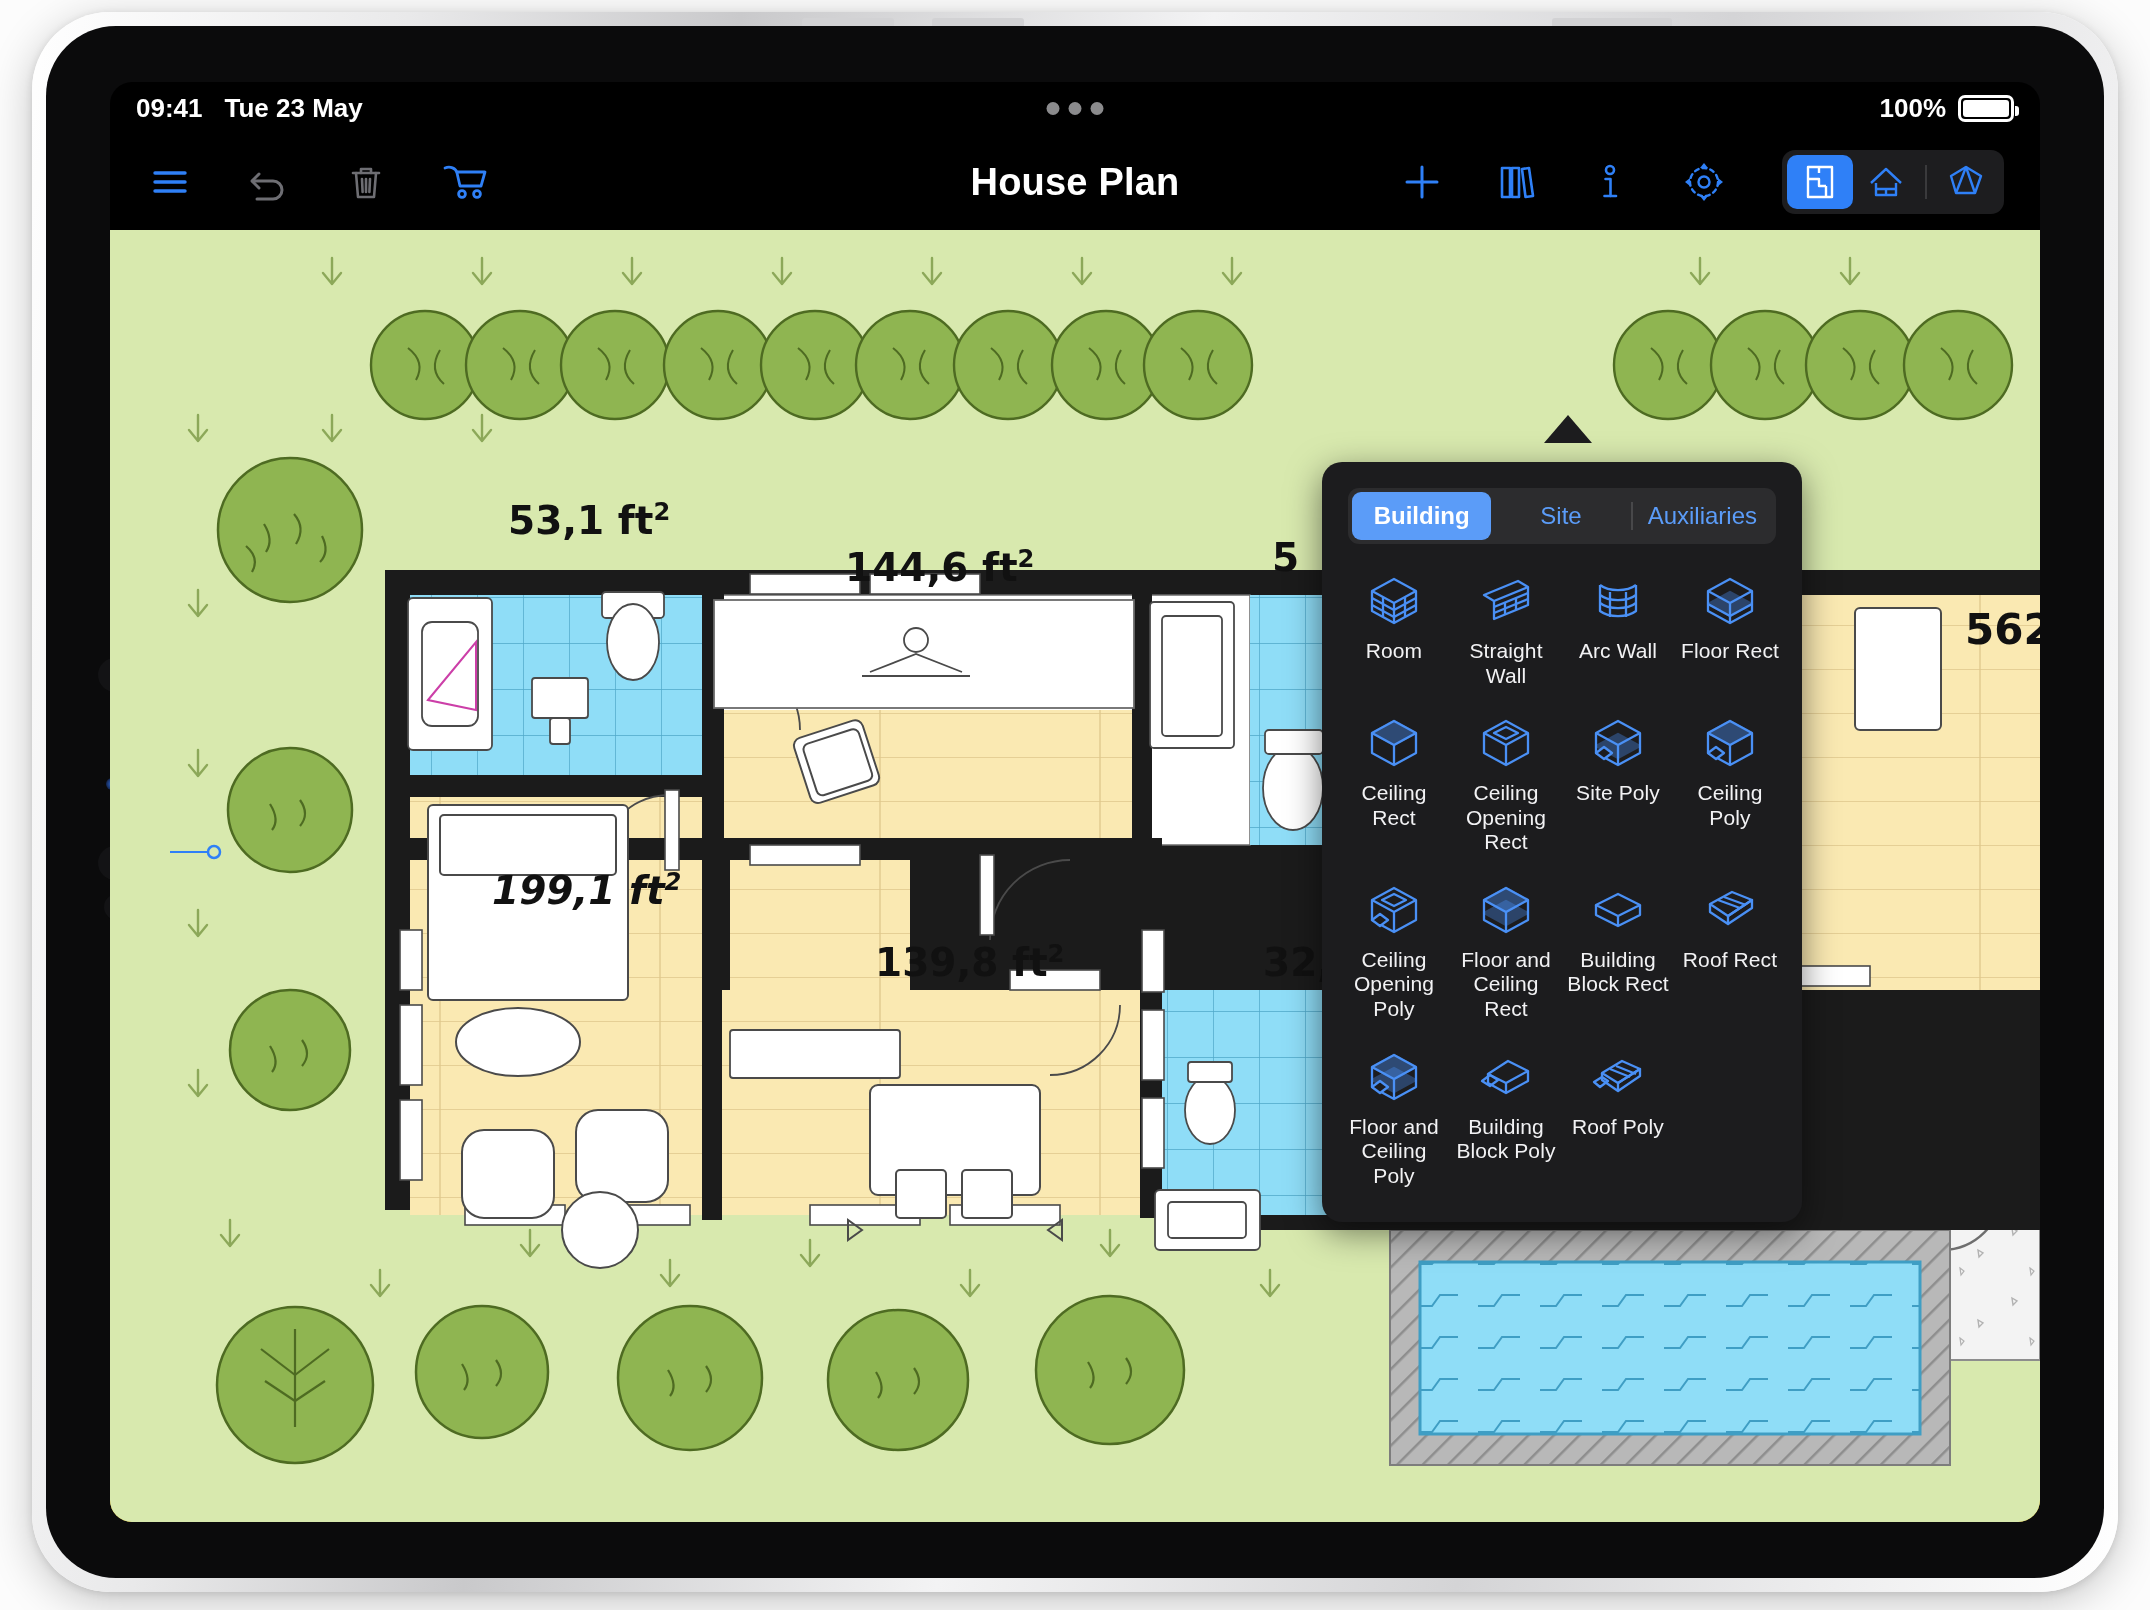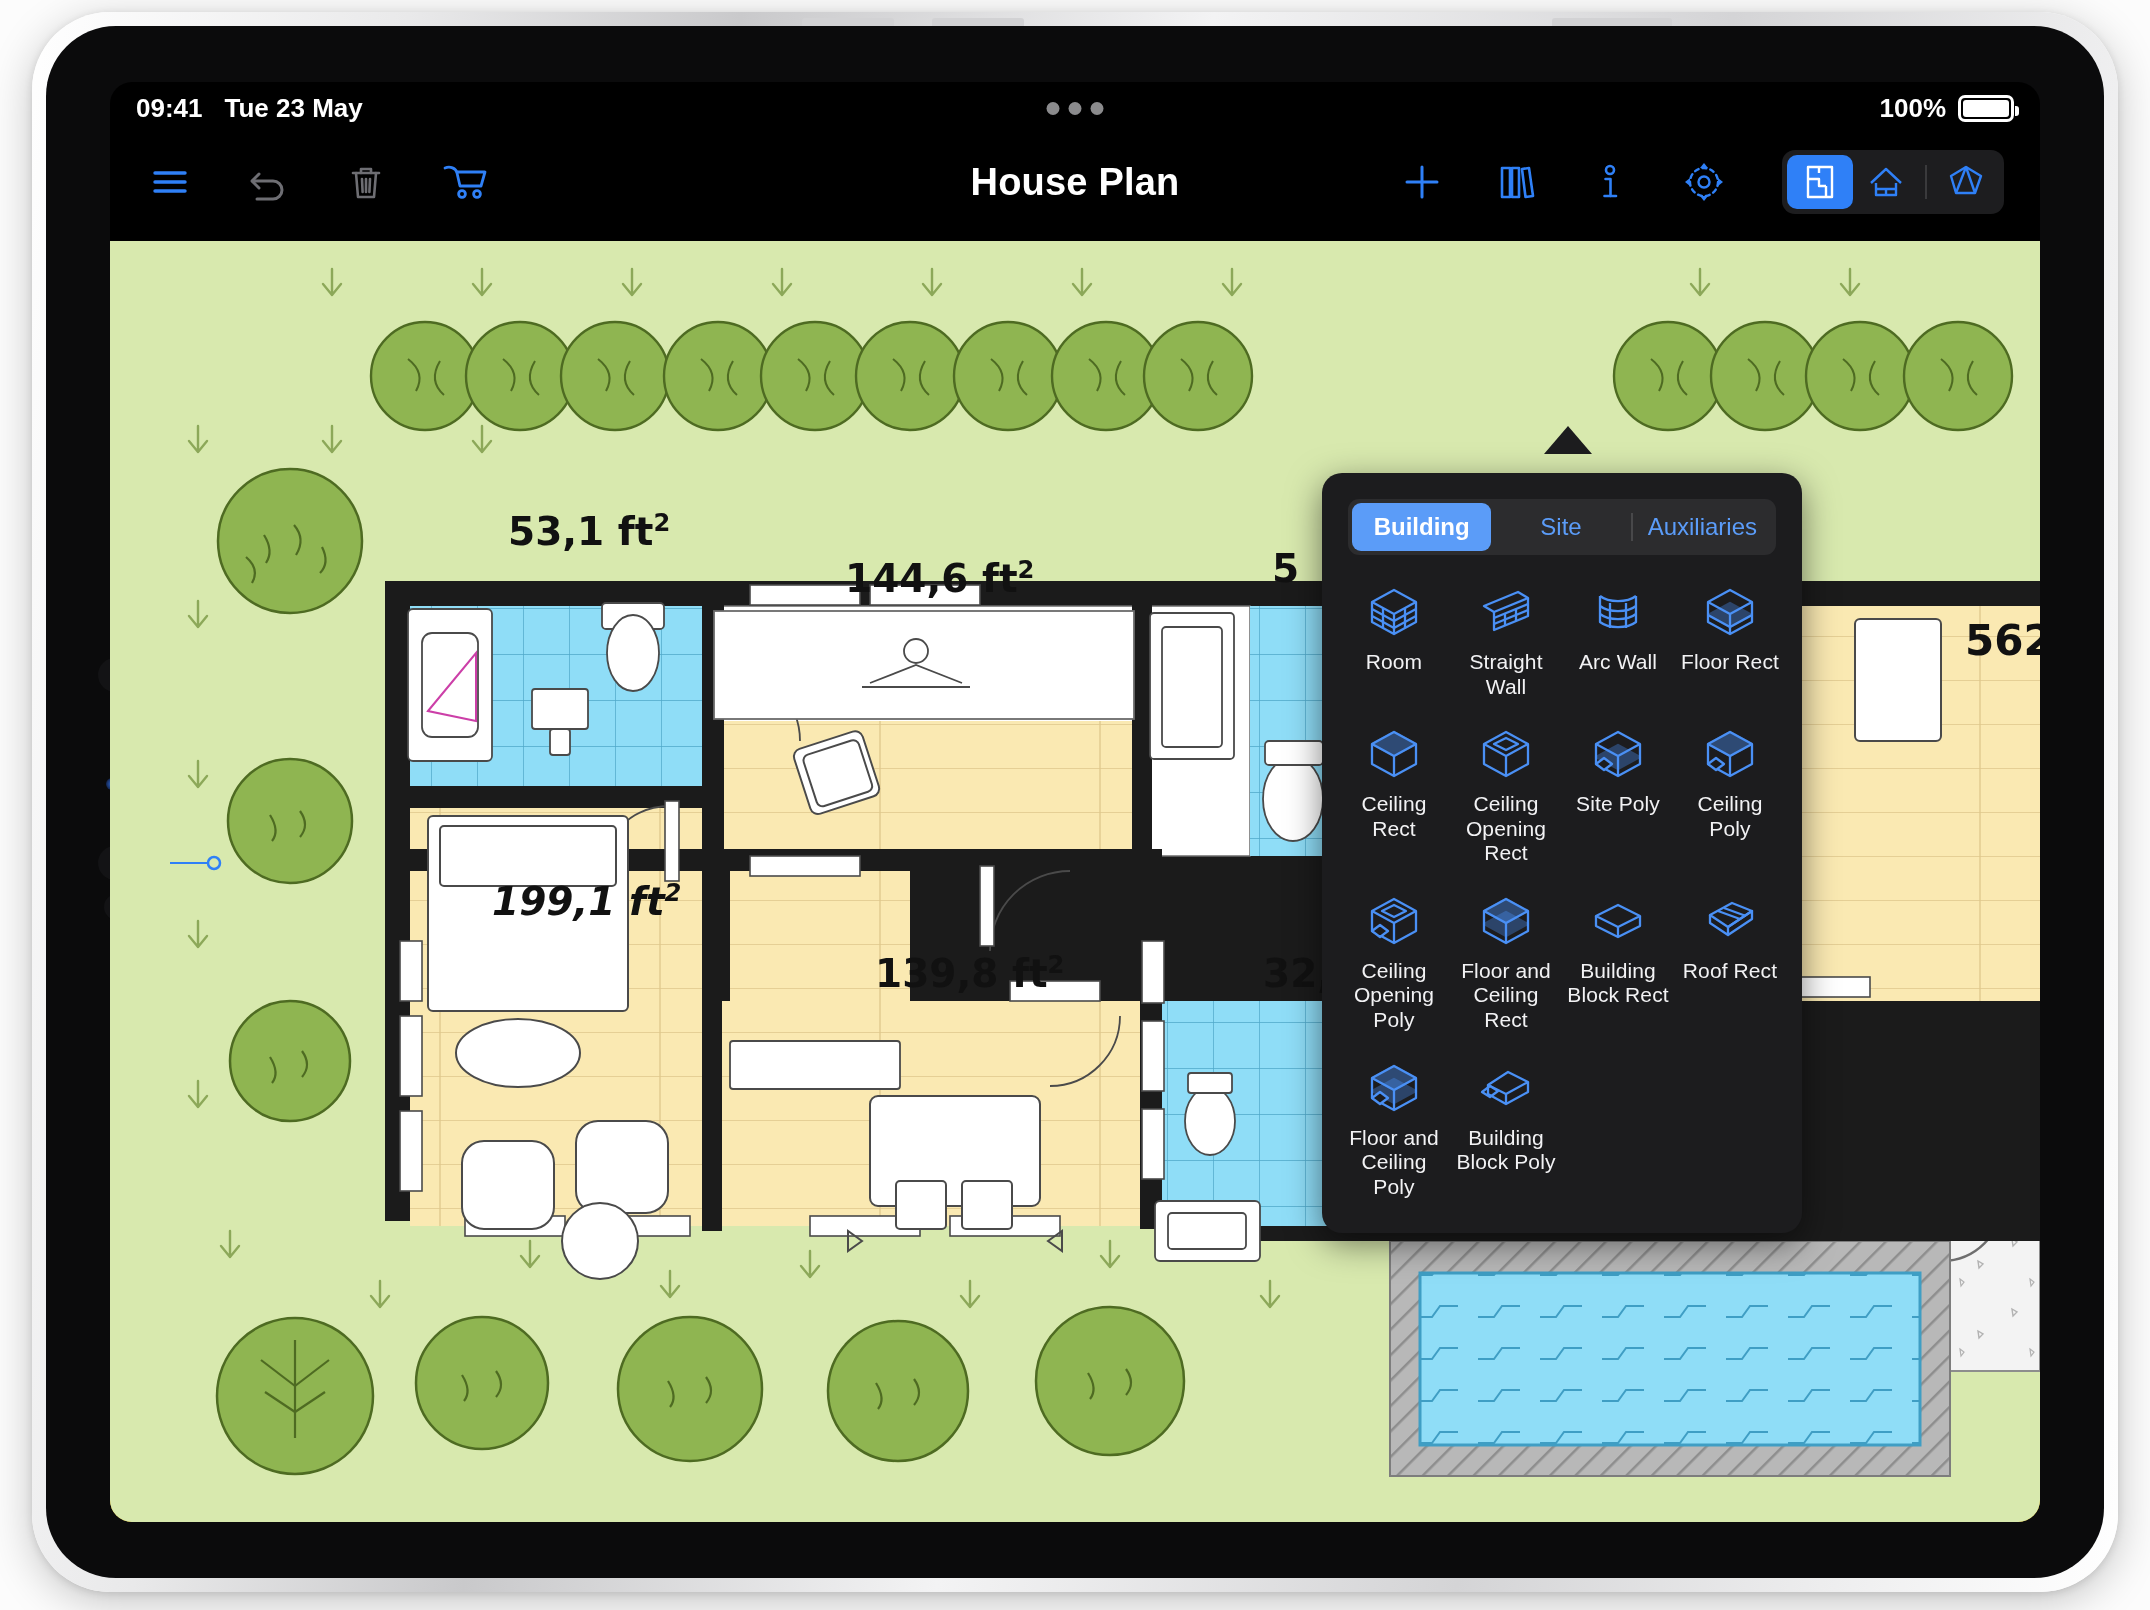--- a/index.html
+++ b/index.html
@@ -108,21 +108,21 @@
   }
   .seg-btn {
     display: flex; align-items: center; justify-content: center;
     width: 66px; height: 54px; border-radius: 10px; cursor: pointer;
   }
   .seg-btn.active { background: #2f80f7; }
   .seg-divider { width: 2px; height: 34px; background: #3a3a3c; margin: 0 6px; }
 
   
   #plan-canvas {
-    position: absolute; left: 0; top: 159px;
+    position: absolute; left: 0; top: 148px;
     width: 100%; height: 1292px;
     background: #eab308;
     overflow: hidden;
   }
   #plan-svg { position: absolute; left: 0; top: 0; width: 100%; height: 100%; }
 
   .area-label {
     position: absolute;
     font-family: "DejaVu Sans", sans-serif;
     font-size: 39px; font-weight: 600; color: #111;
@@ -906,17 +906,31 @@
                 <path d="M30 12 L50 22 L28 34 L10 25 Z"></path>
                 <path d="M10 25 V34 L28 44 L50 32 V22"></path>
                 <path d="M28 34 V44"></path>
                 <path d="M12 26 L20 31 L12 37 L4 32 Z"></path>
               </g>
             </svg>
           </div>
           <div class="grid-label">Building<br>Block Poly</div>
         </div>
 
+        <div class="grid-item">
+          <div class="grid-icon">
+            <svg width="56" height="56" viewBox="0 0 56 56">
+              <g fill="none" stroke="#4a90f5" stroke-width="2.3" stroke-linejoin="round">
+                <path d="M12 24 L32 12 L50 20 L28 34 Z"></path>
+                <path d="M12 24 V31 L28 42 L28 34"></path>
+                <path d="M28 34 L50 20 V27 L28 42"></path>
+                <path d="M20 20 L40 28 M26 17 L46 25"></path>
+                <path d="M12 28 L18 32 L10 38 L4 33 Z"></path>
+              </g>
+            </svg>
+          </div>
+          <div class="grid-label">Roof Poly</div>
+        </div>
 
       </div>
     </div>
   </div>
 </div>
 
 </body></html>

